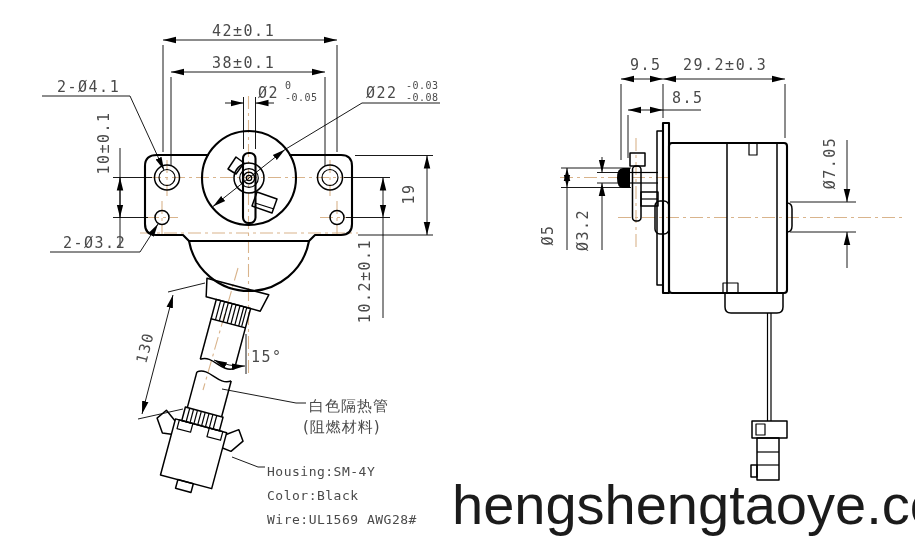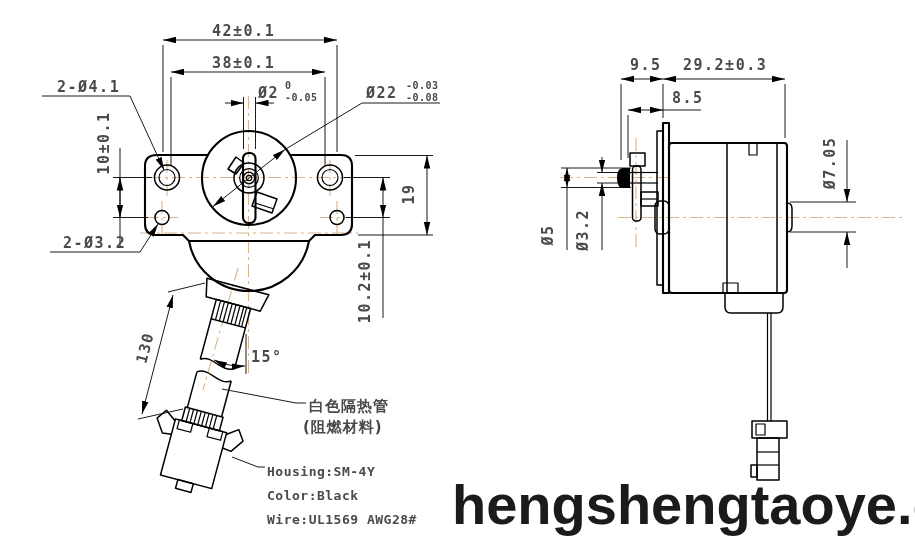--- a/index.html
+++ b/index.html
@@ -1,17 +1,17 @@
 <!DOCTYPE html>
 <html><head>
 <meta charset="utf-8">
 <style>
   html,body{margin:0;padding:0;background:#fff;}
   #canvas{position:relative;width:915px;height:548px;background:#ffffff;overflow:hidden;
-          font-family:"DejaVu Sans Mono",monospace;font-weight:bold;}
+          font-family:"DejaVu Sans Mono",monospace;}
   svg{position:absolute;left:0;top:0;}
   .o2  {stroke:#000;stroke-width:2.1;fill:none;stroke-linejoin:round;stroke-linecap:round;}
   .o15 {stroke:#000;stroke-width:1.5;fill:none;stroke-linejoin:round;}
   .o12 {stroke:#000;stroke-width:1.2;fill:none;stroke-linejoin:round;}
   .dim {stroke:#000;stroke-width:0.9;fill:none;}
   .cl  {stroke:#d9b48c;stroke-width:1.1;fill:none;stroke-dasharray:13 4 3 4;}
   .bk  {fill:#000000;}
   text.d   {font-family:"DejaVu Sans Mono",monospace;font-size:15px;fill:#4a4a4a;letter-spacing:1.5px;}
   text.tol {font-family:"DejaVu Sans Mono",monospace;font-size:10px;fill:#4a4a4a;letter-spacing:0.5px;}
   text.note{font-family:"DejaVu Sans Mono",monospace;font-size:13px;fill:#4a4a4a;letter-spacing:0.5px;}

